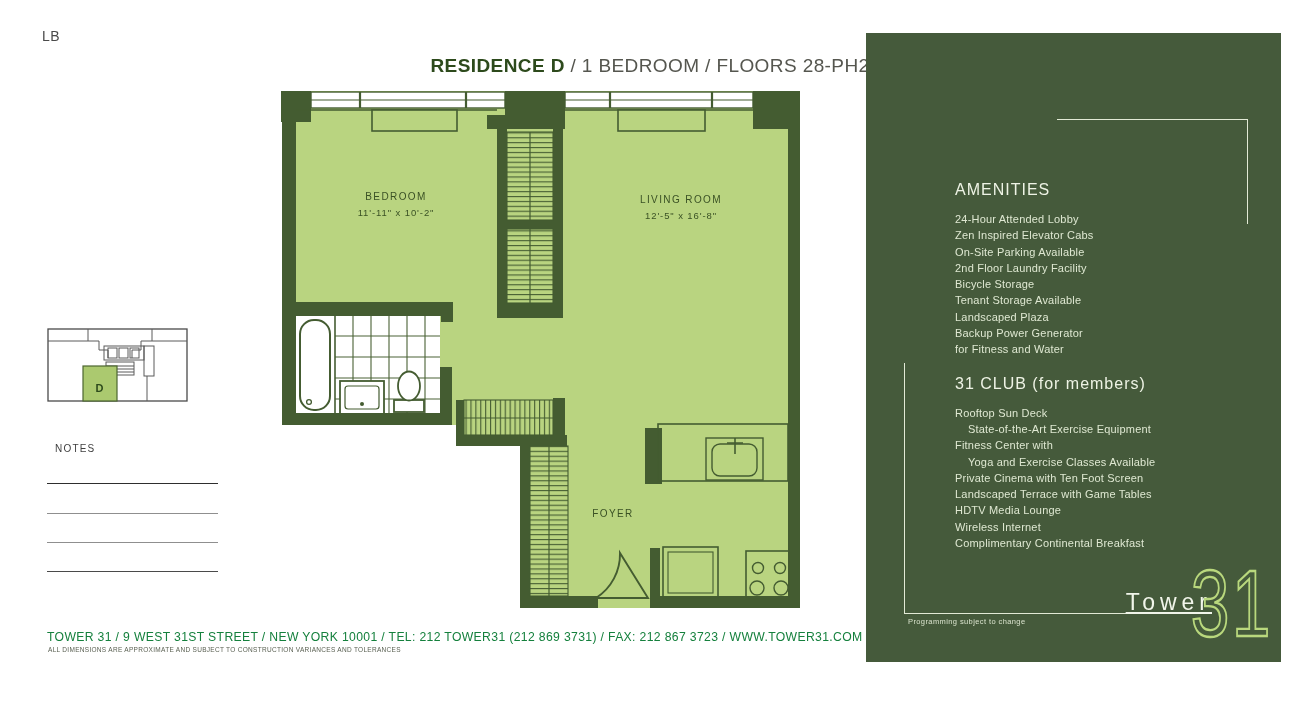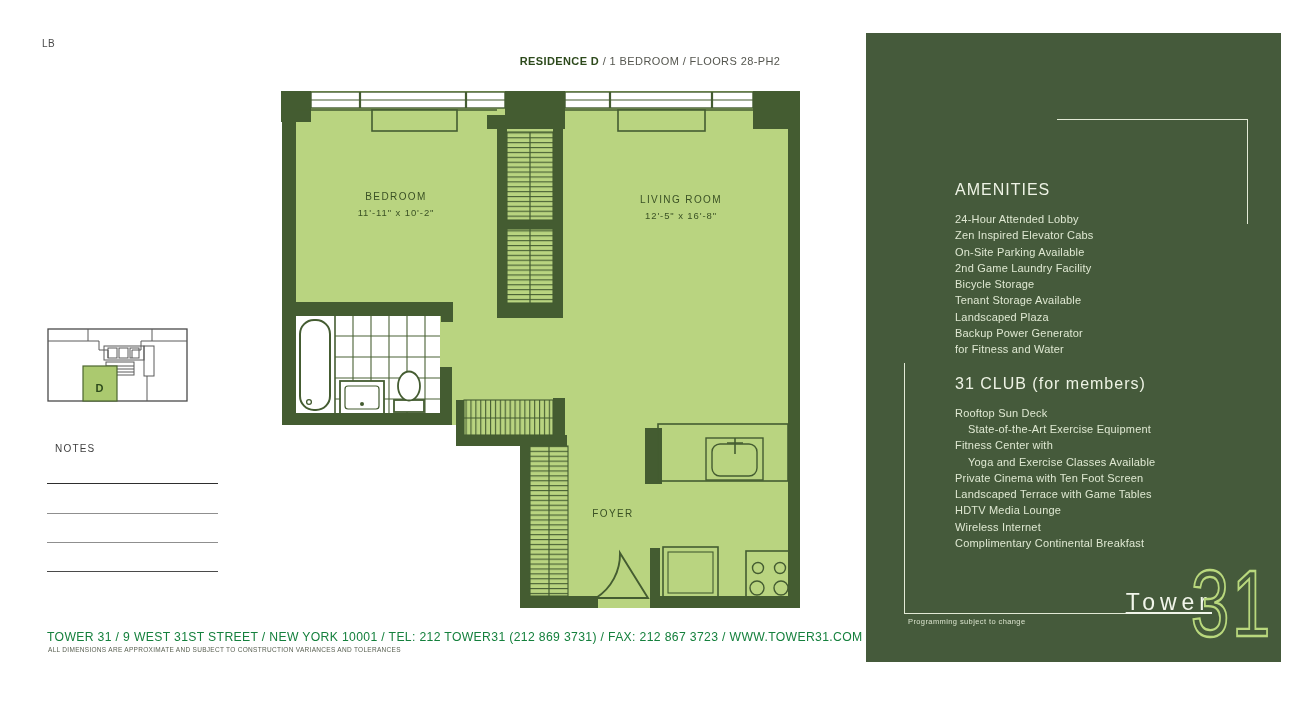--- a/index.html
+++ b/index.html
@@ -1,22 +1,22 @@
 <!DOCTYPE html>
 <html><head>
 <meta charset="utf-8">
 <style>
   html,body{margin:0;padding:0;background:#fff;}
   .sheet{position:relative;width:1314px;height:702px;background:#fff;overflow:hidden;
          font-family:"Liberation Sans",sans-serif;}
   .abs{position:absolute;}
 
   
-  .sheet-code{left:42px;top:38px;font-size:10px;color:#4a4a4a;letter-spacing:.5px;}
-  .page-title{left:380px;top:55px;width:540px;text-align:center;font-size:11px;letter-spacing:.4px;color:#55564f;}
+  .sheet-code{left:42px;top:28px;font-size:14px;color:#4a4a4a;letter-spacing:.5px;}
+  .page-title{left:380px;top:55px;width:540px;text-align:center;font-size:19px;letter-spacing:.4px;color:#55564f;}
   .page-title b{color:#2d4a1c;font-weight:bold;}
 
   
   .plan-label{font-family:"Liberation Sans",sans-serif;font-size:10px;letter-spacing:1.4px;fill:#3a5124;}
   .plan-dims{font-family:"Liberation Sans",sans-serif;font-size:9.5px;letter-spacing:.9px;fill:#3a5124;}
   .keyplan-d{font-family:"Liberation Sans",sans-serif;font-size:11px;font-weight:bold;fill:#2d4a1c;letter-spacing:1px;}
 
   
   .notes-label{left:55px;top:443px;font-size:10px;letter-spacing:1.2px;color:#3f3f3f;}
   .note-line{left:47px;width:171px;height:0;}
@@ -212,21 +212,21 @@
 
   <div class="abs panel">
     <div class="deco-top"></div>
     <div class="deco-bottom"></div>
 
     <div class="panel-text">
       <div class="panel-heading">AMENITIES</div>
       <div class="panel-item">24-Hour Attended Lobby</div>
       <div class="panel-item">Zen Inspired Elevator Cabs</div>
       <div class="panel-item">On-Site Parking Available</div>
-      <div class="panel-item">2nd Game Laundry Facility</div>
+      <div class="panel-item">2nd Floor Laundry Facility</div>
       <div class="panel-item">Bicycle Storage</div>
       <div class="panel-item">Tenant Storage Available</div>
       <div class="panel-item">Landscaped Plaza</div>
       <div class="panel-item">Backup Power Generator</div>
       <div class="panel-item">for Fitness and Water</div>
 
       <div class="panel-heading club-heading">31 CLUB (for members)</div>
       <div class="panel-item">Rooftop Sun Deck</div>
       <div class="panel-item indent">State-of-the-Art Exercise Equipment</div>
       <div class="panel-item">Fitness Center with</div>

